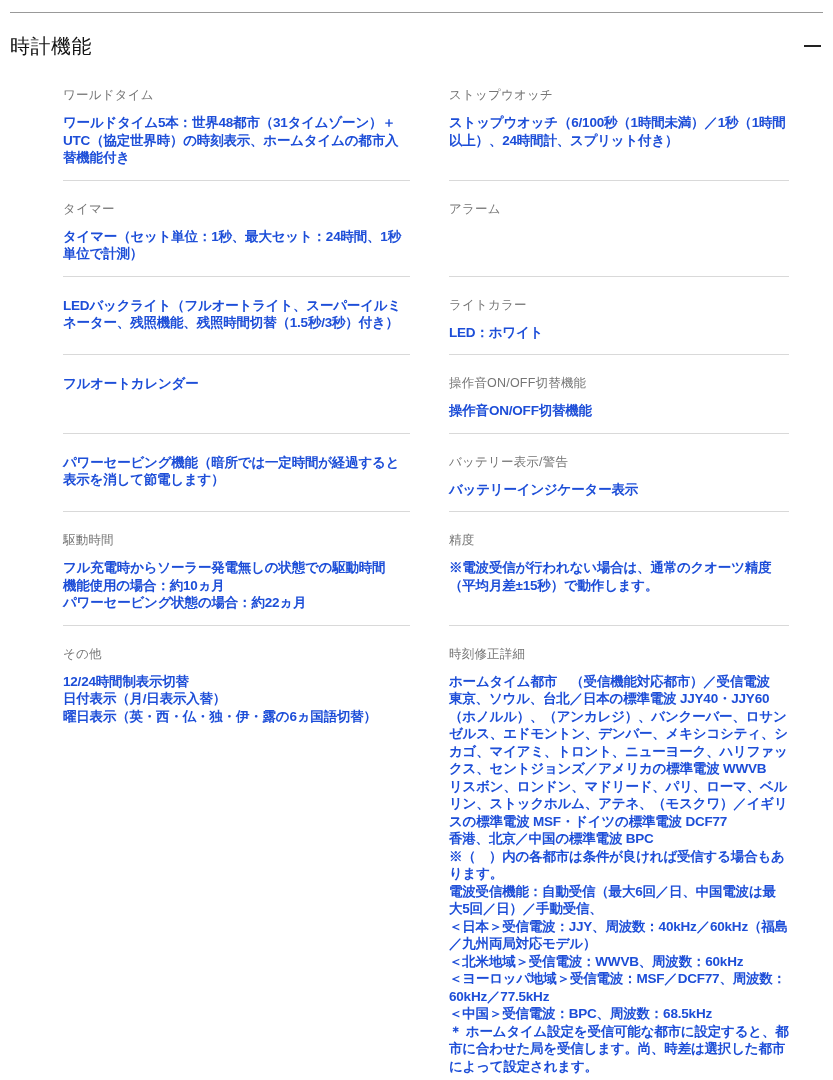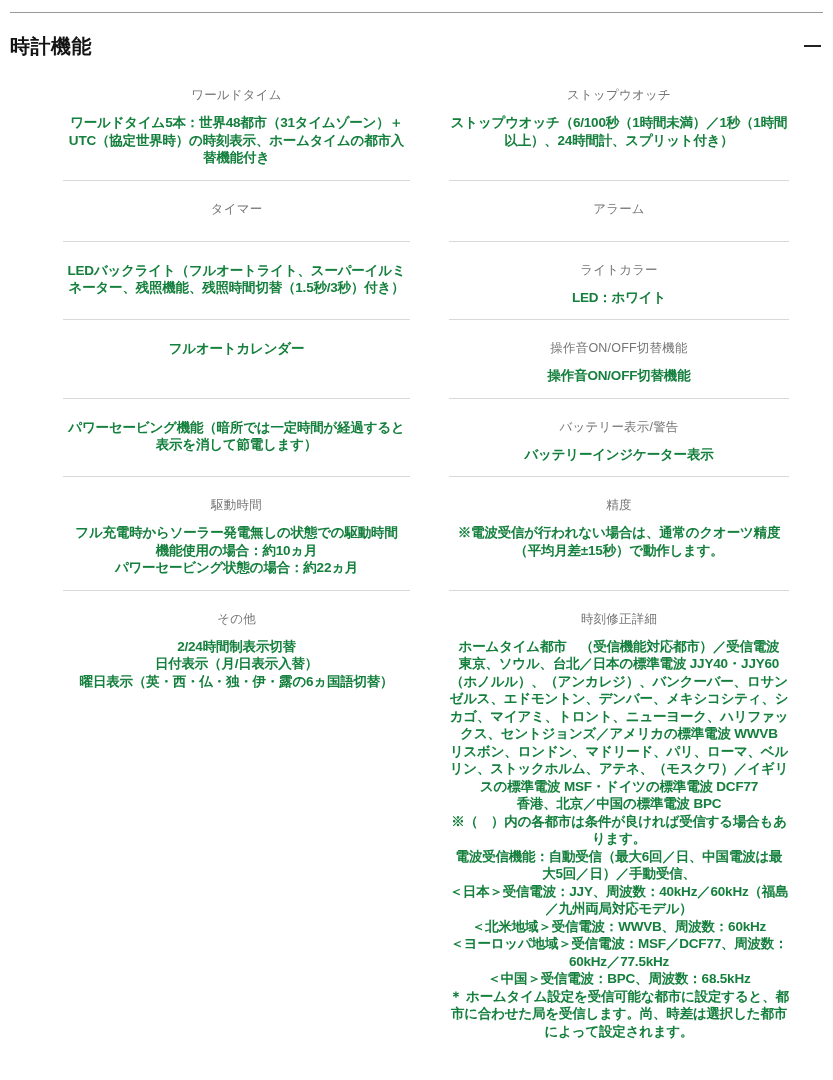--- a/index.html
+++ b/index.html
@@ -15,21 +15,21 @@
     border-top: 1px solid #999999;
   }
   .section-header {
     display: flex;
     align-items: center;
     justify-content: space-between;
     padding-top: 21px;
   }
   .section-title {
     font-size: 20px;
-    font-weight: 700;
+    font-weight: 400;
     letter-spacing: 0.5px;
     line-height: 24px;
   }
   .toggle-btn {
     width: 20px; height: 20px;
     border: none; background: transparent;
     display: flex; align-items: center; justify-content: center;
     cursor: pointer;
     margin-right: 1px;
   }
@@ -41,37 +41,36 @@
   .spec-grid {
     display: grid;
     grid-template-columns: 347px 340px;
     column-gap: 39px;
     padding-left: 53px;
     margin-top: 9px;
   }
   .cell {
     padding: 20px 0 13px 0;
     border-bottom: 1px solid #d9d9d9;
-    text-align: center;
   }
   .cell.last {
     border-bottom: none;
   }
   .spec-label {
     font-size: 12.5px;
     font-weight: 400;
     color: #757575;
     line-height: 16px;
     margin-bottom: 11px;
     letter-spacing: 0.2px;
   }
   .spec-value {
     font-size: 13.5px;
     font-weight: 700;
-    color: #15803d;
+    color: #1d4ed8;
     line-height: 17.5px;
     letter-spacing: -0.2px;
     white-space: pre-line;
   }
 </style>
 </head>
 <body>
 
 <div class="section">
   <div class="section-header">
@@ -87,20 +86,21 @@
       <div class="spec-label">ワールドタイム</div>
       <div class="spec-value">ワールドタイム5本：世界48都市（31タイムゾーン）＋UTC（協定世界時）の時刻表示、ホームタイムの都市入替機能付き</div>
     </div>
     <div class="cell">
       <div class="spec-label">ストップウオッチ</div>
       <div class="spec-value">ストップウオッチ（6/100秒（1時間未満）／1秒（1時間以上）、24時間計、スプリット付き）</div>
     </div>
 
     <div class="cell">
       <div class="spec-label">タイマー</div>
+      <div class="spec-value">タイマー（セット単位：1秒、最大セット：24時間、1秒単位で計測）</div>
     </div>
     <div class="cell">
       <div class="spec-label">アラーム</div>
     </div>
 
     <div class="cell">
       <div class="spec-value">LEDバックライト（フルオートライト、スーパーイルミネーター、残照機能、残照時間切替（1.5秒/3秒）付き）</div>
     </div>
     <div class="cell">
       <div class="spec-label">ライトカラー</div>
@@ -129,21 +129,21 @@
 機能使用の場合：約10ヵ月
 パワーセービング状態の場合：約22ヵ月</div>
     </div>
     <div class="cell">
       <div class="spec-label">精度</div>
       <div class="spec-value">※電波受信が行われない場合は、通常のクオーツ精度（平均月差±15秒）で動作します。</div>
     </div>
 
     <div class="cell last">
       <div class="spec-label">その他</div>
-      <div class="spec-value">2/24時間制表示切替
+      <div class="spec-value">12/24時間制表示切替
 日付表示（月/日表示入替）
 曜日表示（英・西・仏・独・伊・露の6ヵ国語切替）</div>
     </div>
     <div class="cell last">
       <div class="spec-label">時刻修正詳細</div>
       <div class="spec-value">ホームタイム都市　（受信機能対応都市）／受信電波
 東京、ソウル、台北／日本の標準電波 JJY40・JJY60
 （ホノルル）、（アンカレジ）、バンクーバー、ロサンゼルス、エドモントン、デンバー、メキシコシティ、シカゴ、マイアミ、トロント、ニューヨーク、ハリファックス、セントジョンズ／アメリカの標準電波 WWVB
 リスボン、ロンドン、マドリード、パリ、ローマ、ベルリン、ストックホルム、アテネ、（モスクワ）／イギリスの標準電波 MSF・ドイツの標準電波 DCF77
 香港、北京／中国の標準電波 BPC

